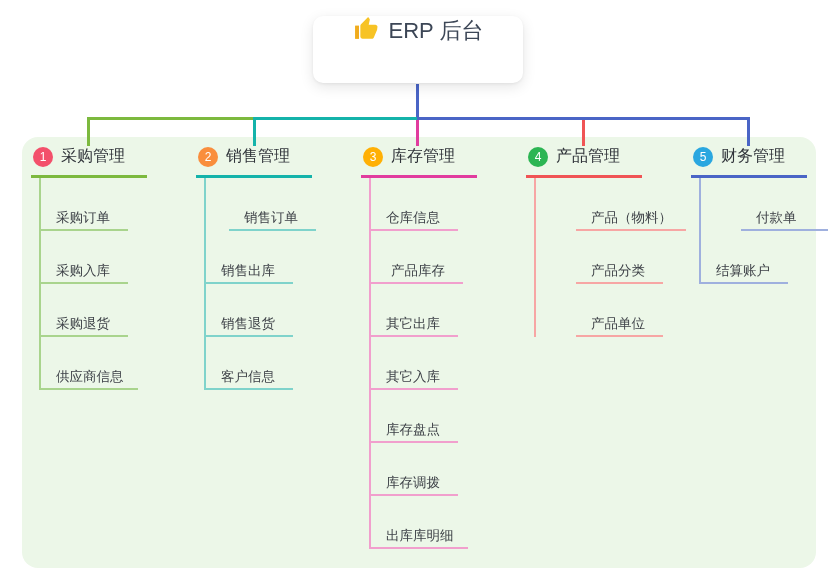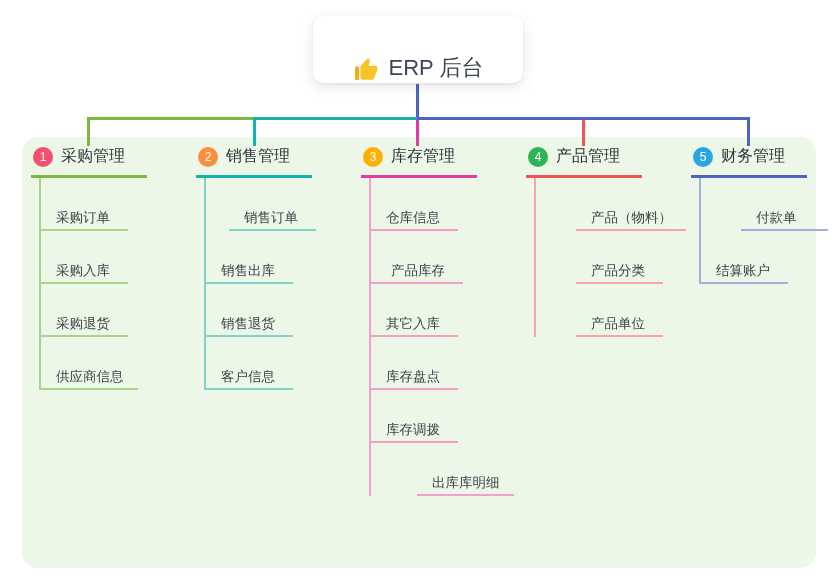--- a/index.html
+++ b/index.html
@@ -8,21 +8,21 @@
     font-family:"Liberation Sans", sans-serif;overflow:hidden;
   }
   .panel{
     position:absolute;left:22px;top:137px;width:794px;height:431px;
     background:#ecf7e8;border-radius:16px;
   }
   .root-card{
     position:absolute;left:313px;top:16px;width:210px;height:67px;
     background:#ffffff;border-radius:10px;
     box-shadow:0 4px 14px rgba(0,0,0,0.10), 0 1px 3px rgba(0,0,0,0.06);
-    display:flex;align-items:flex-end;justify-content:center;gap:10px;
+    display:flex;align-items:flex-start;justify-content:center;gap:10px;
     font-size:22px;color:#3c4656;z-index:5;
   }
   .line{position:absolute;z-index:1;}
   .branch{position:absolute;top:146px;z-index:2;}
   .branch-label{
     display:flex;align-items:center;gap:8px;
     padding:0 10px 8px 2px;border-bottom:3px solid;
     min-width:104px;width:max-content;
     font-size:16px;color:#30343a;cursor:default;
   }
@@ -91,24 +91,25 @@
       </ul>
     </div>
     <div class="branch" style="left: 361px;">
       <div class="branch-label" style="border-bottom-color: rgb(225, 60, 158);">
         <span class="badge" style="background: rgb(255, 176, 5);">3</span>
         <span>库存管理</span>
       </div>
       <ul class="children" style="border-left-color: rgb(241, 159, 205);">
         <li class="child" style="border-bottom-color: rgb(241, 159, 205);">仓库信息</li>
         <li class="child" style="border-bottom-color: rgb(241, 159, 205); padding-left: 20px;">产品库存</li>
+        <li class="child" style="border-bottom-color: rgb(241, 159, 205);">其它出库</li>
         <li class="child" style="border-bottom-color: rgb(241, 159, 205);">其它入库</li>
         <li class="child" style="border-bottom-color: rgb(241, 159, 205);">库存盘点</li>
         <li class="child" style="border-bottom-color: rgb(241, 159, 205);">库存调拨</li>
-        <li class="child" style="border-bottom-color: rgb(241, 159, 205); margin-left: 46px;">出库库明细</li>
+        <li class="child" style="border-bottom-color: rgb(241, 159, 205);">出库库明细</li>
       </ul>
     </div>
     <div class="branch" style="left: 526px;">
       <div class="branch-label" style="border-bottom-color: rgb(240, 84, 85);">
         <span class="badge" style="background: rgb(44, 181, 83);">4</span>
         <span>产品管理</span>
       </div>
       <ul class="children" style="border-left-color: rgb(247, 166, 164); padding-left: 40px;">
         <li class="child" style="border-bottom-color: rgb(247, 166, 164);">产品（物料）</li>
         <li class="child" style="border-bottom-color: rgb(247, 166, 164);">产品分类</li>

